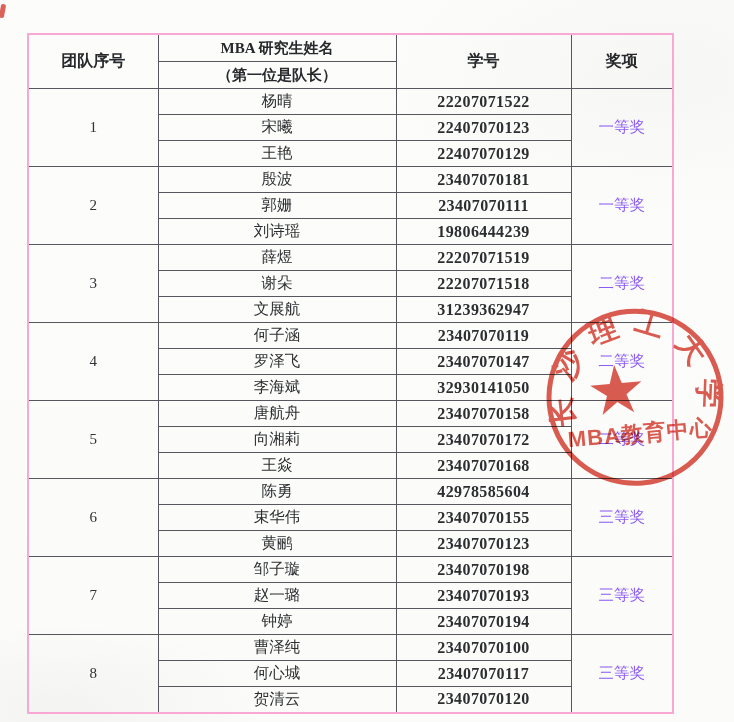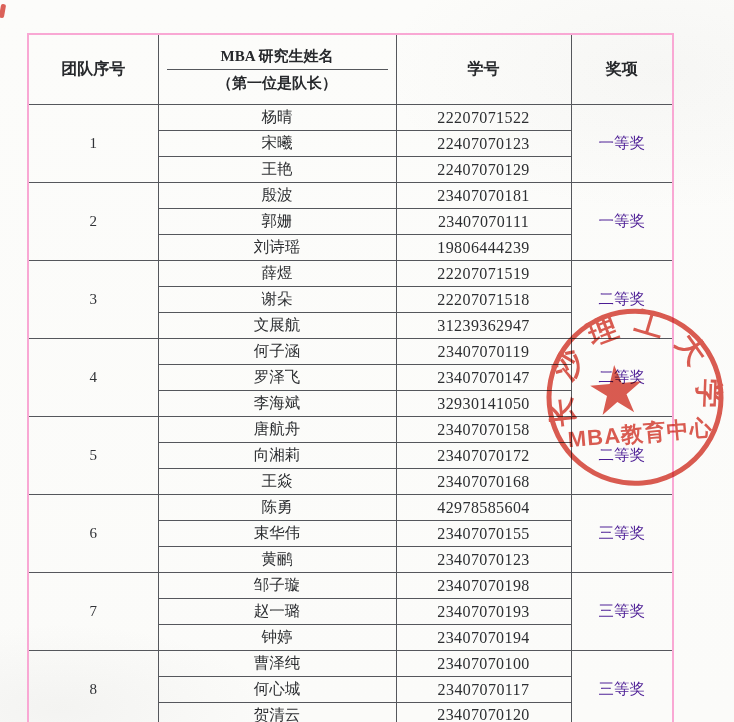--- a/index.html
+++ b/index.html
@@ -23,28 +23,28 @@
   }
   .award-table th, .award-table td {
     border: 1.4px solid #55575c;
     text-align: center; vertical-align: middle;
     padding: 0; overflow: hidden;
   }
   .award-table thead tr { height: 52px; }
   .award-table tbody tr { height: 26px; }
 
   thead th { font-size: 16px; font-weight: bold; color: #27292c; }
-  th.name-head { padding: 8px; }
+  th.name-head { padding: 0; }
   .nh-line { height: 26px; line-height: 26px; font-size: 15px; }
   .nh-line.top { border-bottom: 1.4px solid #55575c; }
 
   td.c-num   { font-size: 15px; color: #303236; }
   td.c-name  { font-size: 15.5px; color: #2c2e31; text-align: center; }
-  td.c-id    { font-size: 16px; letter-spacing: 0.4px; color: #2c2e31; }
-  td.c-award { font-size: 15.5px; color: #4c1d95; text-align: center; }
+  td.c-id    { font-size: 16px; letter-spacing: 0.4px; color: #2c2e31; font-weight: bold; }
+  td.c-award { font-size: 15.5px; color: #8b5cf6; text-align: center; }
 
   .stamp {
     position: absolute; left: 540px; top: 299px;
     width: 196px; height: 196px;
     transform: rotate(-5deg);
     mix-blend-mode: multiply;
     opacity: 0.88;
     pointer-events: none;
   }
   .stamp svg { display: block; }

